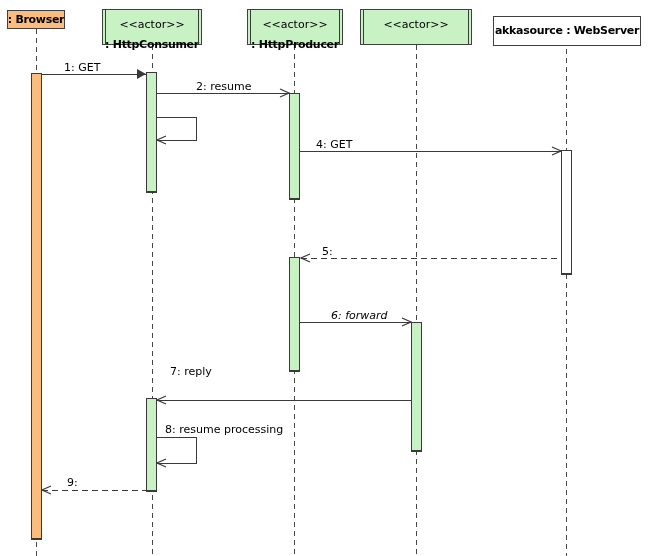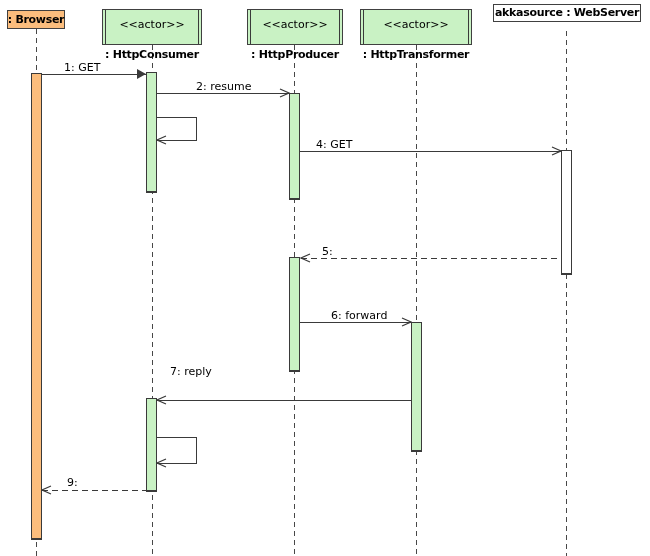--- a/index.html
+++ b/index.html
@@ -5,21 +5,21 @@
   html,body{margin:0;padding:0;background:#ffffff;}
   .stage{position:relative;width:650px;height:556px;background:#ffffff;overflow:hidden;
          font-family:"DejaVu Sans",sans-serif;color:#000;}
 
   
   .pbox{position:absolute;box-sizing:border-box;border:1px solid #404040;text-align:center;}
   .fill-green{background:#c9f2c4;}
   .fill-orange{background:#fbbd7d;}
   .fill-white{background:#ffffff;}
   .pbox .stereo{font-size:11px;line-height:13px;margin-top:8px;white-space:nowrap;}
-  .pbox .pname{font-size:11px;font-weight:bold;line-height:14px;margin-top:17px;
+  .pbox .pname{font-size:11px;font-weight:bold;line-height:14px;margin-top:7px;
                white-space:nowrap;letter-spacing:-0.3px;}
   .pbox.oneline{display:flex;align-items:center;justify-content:center;}
   .pbox.oneline .pname{margin-top:0;}
   .edge{position:absolute;top:0;bottom:0;width:1px;background:#3a3a3a;}
   .edge.l{left:2px;} .edge.r{right:2px;}
 
   
   .lifeline{position:absolute;width:1px;
     background:repeating-linear-gradient(180deg,#474747 0,#474747 5px,transparent 5px,transparent 9px);}
 
@@ -59,24 +59,23 @@
     <div class="edge l"></div>
     <div class="edge r"></div>
     <div class="stereo">&lt;&lt;actor&gt;&gt;</div>
     <div class="pname">: HttpProducer</div>
   </div>
 
   <div class="pbox fill-green" style="left:360px;top:9px;width:112px;height:36px;">
     <div class="edge l"></div>
     <div class="edge r"></div>
     <div class="stereo">&lt;&lt;actor&gt;&gt;</div>
-    <div class="pname">: HttpTransformer</div>
   </div>
 
-  <div class="pbox oneline fill-white" style="left:493px;top:4px;width:148px;height:18px;">
+  <div class="pbox oneline fill-white" style="left:493px;top:16px;width:148px;height:30px;">
     <div class="pname">akkasource : WebServer</div>
   </div>
 
   <div class="bar fill-orange" style="left:31px;top:73px;height:467px;"></div>
   <div class="bar fill-green" style="left:146px;top:72px;height:121px;"></div>
   <div class="bar fill-green" style="left:289px;top:93px;height:107px;"></div>
   <div class="bar fill-white" style="left:561px;top:150px;height:125px;"></div>
   <div class="bar fill-green" style="left:289px;top:257px;height:115px;"></div>
   <div class="bar fill-green" style="left:411px;top:322px;height:130px;"></div>
   <div class="bar fill-green" style="left:146px;top:398px;height:94px;"></div>
@@ -107,32 +106,33 @@
   <div class="mline dashed" style="left:301px;top:258px;width:260px;"></div>
   <svg class="ah" style="left:300px;top:253px;" width="11" height="10">
     <path d="M10 1 L1 5 L10 9" fill="none" stroke="#3a3a3a" stroke-width="1.2"></path>
     </svg>
   <div class="msg-label" style="left:322px;top:245px;">5:</div>
 
   <div class="mline" style="left:300px;top:322px;width:111px;"></div>
   <svg class="ah" style="left:401px;top:317px;" width="11" height="10">
     <path d="M1 1 L10 5 L1 9" fill="none" stroke="#3a3a3a" stroke-width="1.2"></path>
     </svg>
-  <div class="msg-label" style="left:331px;top:309px;">6: forward</div>
+  <div class="msg-label" style="left:331px;top:309px;font-style:italic;">6: forward</div>
 
   <div class="mline" style="left:157px;top:400px;width:254px;"></div>
   <svg class="ah" style="left:156px;top:395px;" width="11" height="10">
     <path d="M10 1 L1 5 L10 9" fill="none" stroke="#3a3a3a" stroke-width="1.2"></path>
     </svg>
   <div class="msg-label" style="left:170px;top:365px;">7: reply</div>
 
   <div class="loop" style="left:157px;top:437px;width:40px;height:27px;"></div>
   <svg class="ah" style="left:156px;top:458px;" width="11" height="10">
     <path d="M10 1 L1 5 L10 9" fill="none" stroke="#3a3a3a" stroke-width="1.2"></path>
     </svg>
+  <div class="msg-label" style="left:165px;top:423px;">8: resume processing</div>
 
   <div class="mline dashed" style="left:42px;top:490px;width:104px;"></div>
   <svg class="ah" style="left:41px;top:485px;" width="11" height="10">
     <path d="M10 1 L1 5 L10 9" fill="none" stroke="#3a3a3a" stroke-width="1.2"></path>
     </svg>
   <div class="msg-label" style="left:67px;top:476px;">9:</div>
 
 </div>
 
 </body></html>

